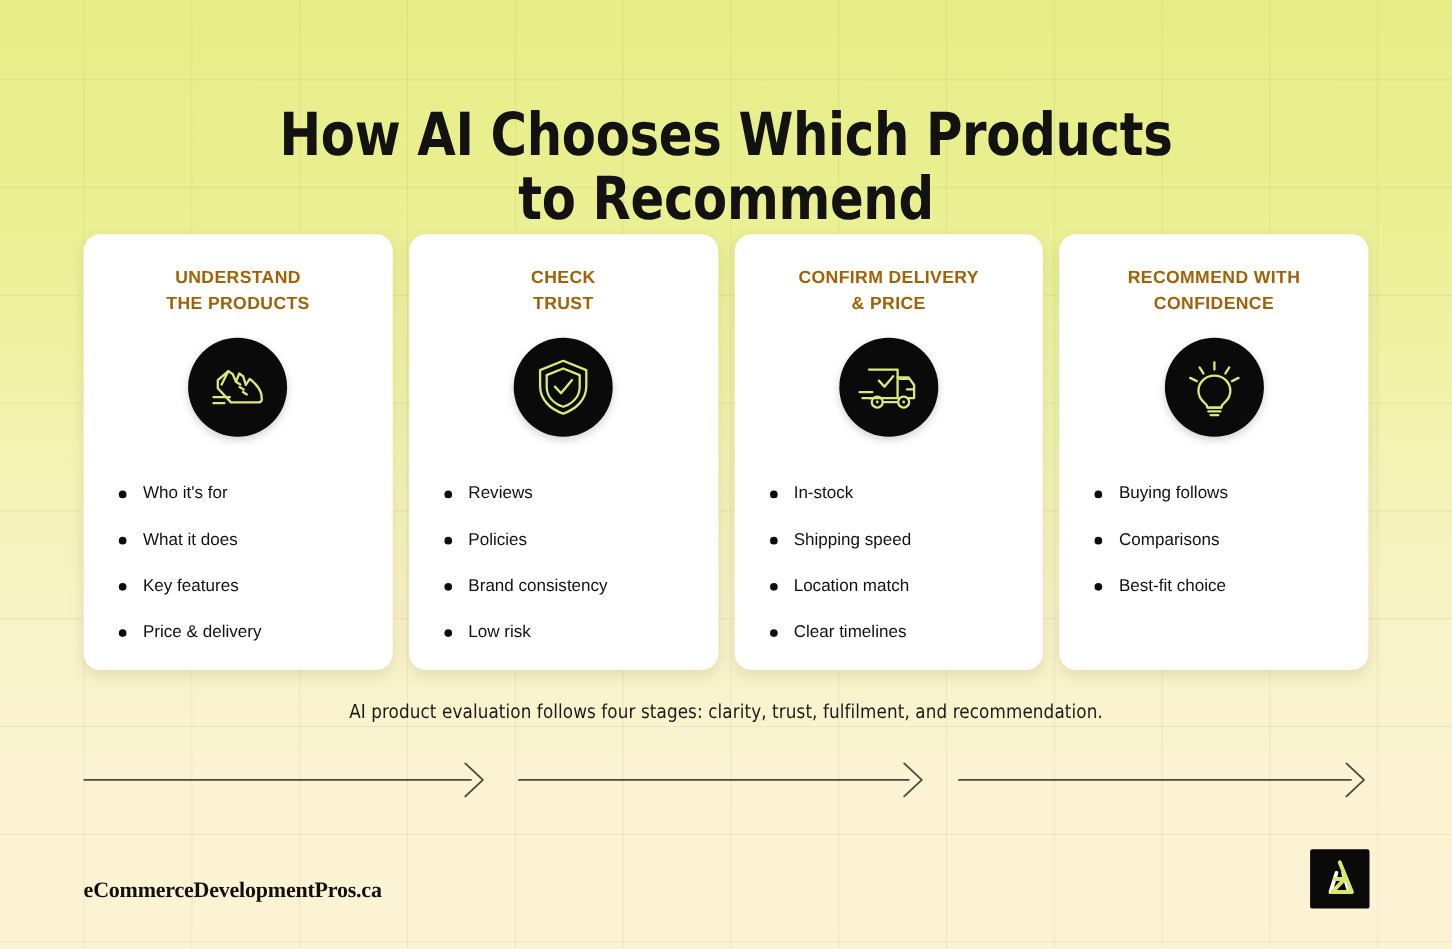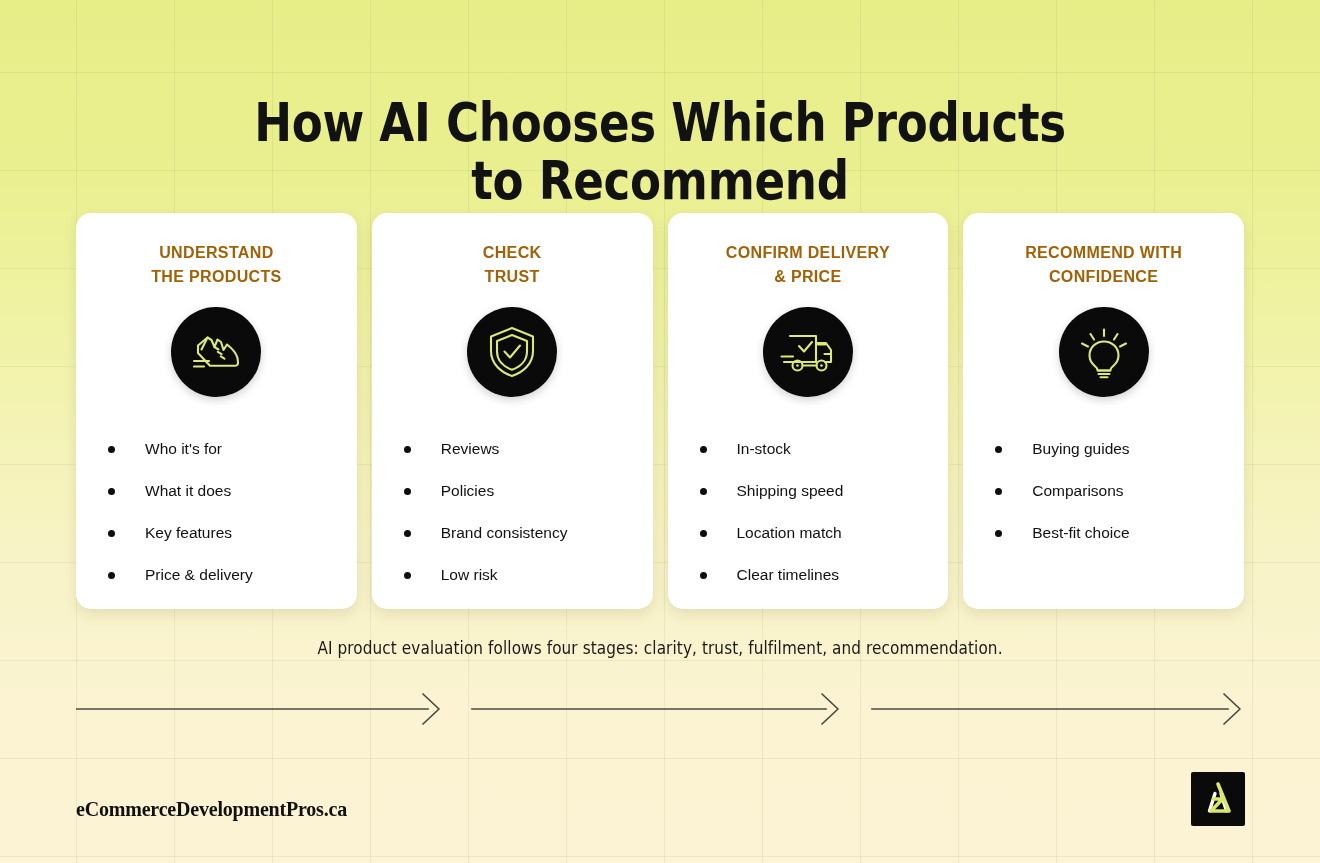--- a/index.html
+++ b/index.html
@@ -112,21 +112,20 @@
     box-sizing: border-box;
     padding-left: 32px;
     margin-top: 31px;
   }
   .bullets li {
     display: flex;
     align-items: center;
     height: 42px;
     font-size: 15.5px;
     color: #111111;
-    gap: 15px;
   }
   .dot {
     width: 7px;
     height: 7px;
     border-radius: 50%;
     background: #0d0d0d;
     margin-right: 15px;
     flex: 0 0 auto;
   }
 
@@ -313,21 +312,21 @@
                    C33.5 44.6 34.4 43.5 36 42.2 C38.6 40 41.5 36.6 41.5 31.5
                    C41.5 23.8 35.3 17.5 27 17.5 Z"></path>
           <path d="M21 46.5 H33"></path>
           <path d="M21.5 50 H32.5"></path>
           <path d="M23.5 53.3 H30.5"></path>
         </svg>
       </div>
       <ul class="bullets">
         <li>
             <span class="dot"></span>
-            <span>Buying guides</span>
+            <span>Buying follows</span>
           </li>
         <li>
             <span class="dot"></span>
             <span>Comparisons</span>
           </li>
         <li>
             <span class="dot"></span>
             <span>Best-fit choice</span>
           </li>
       </ul>

